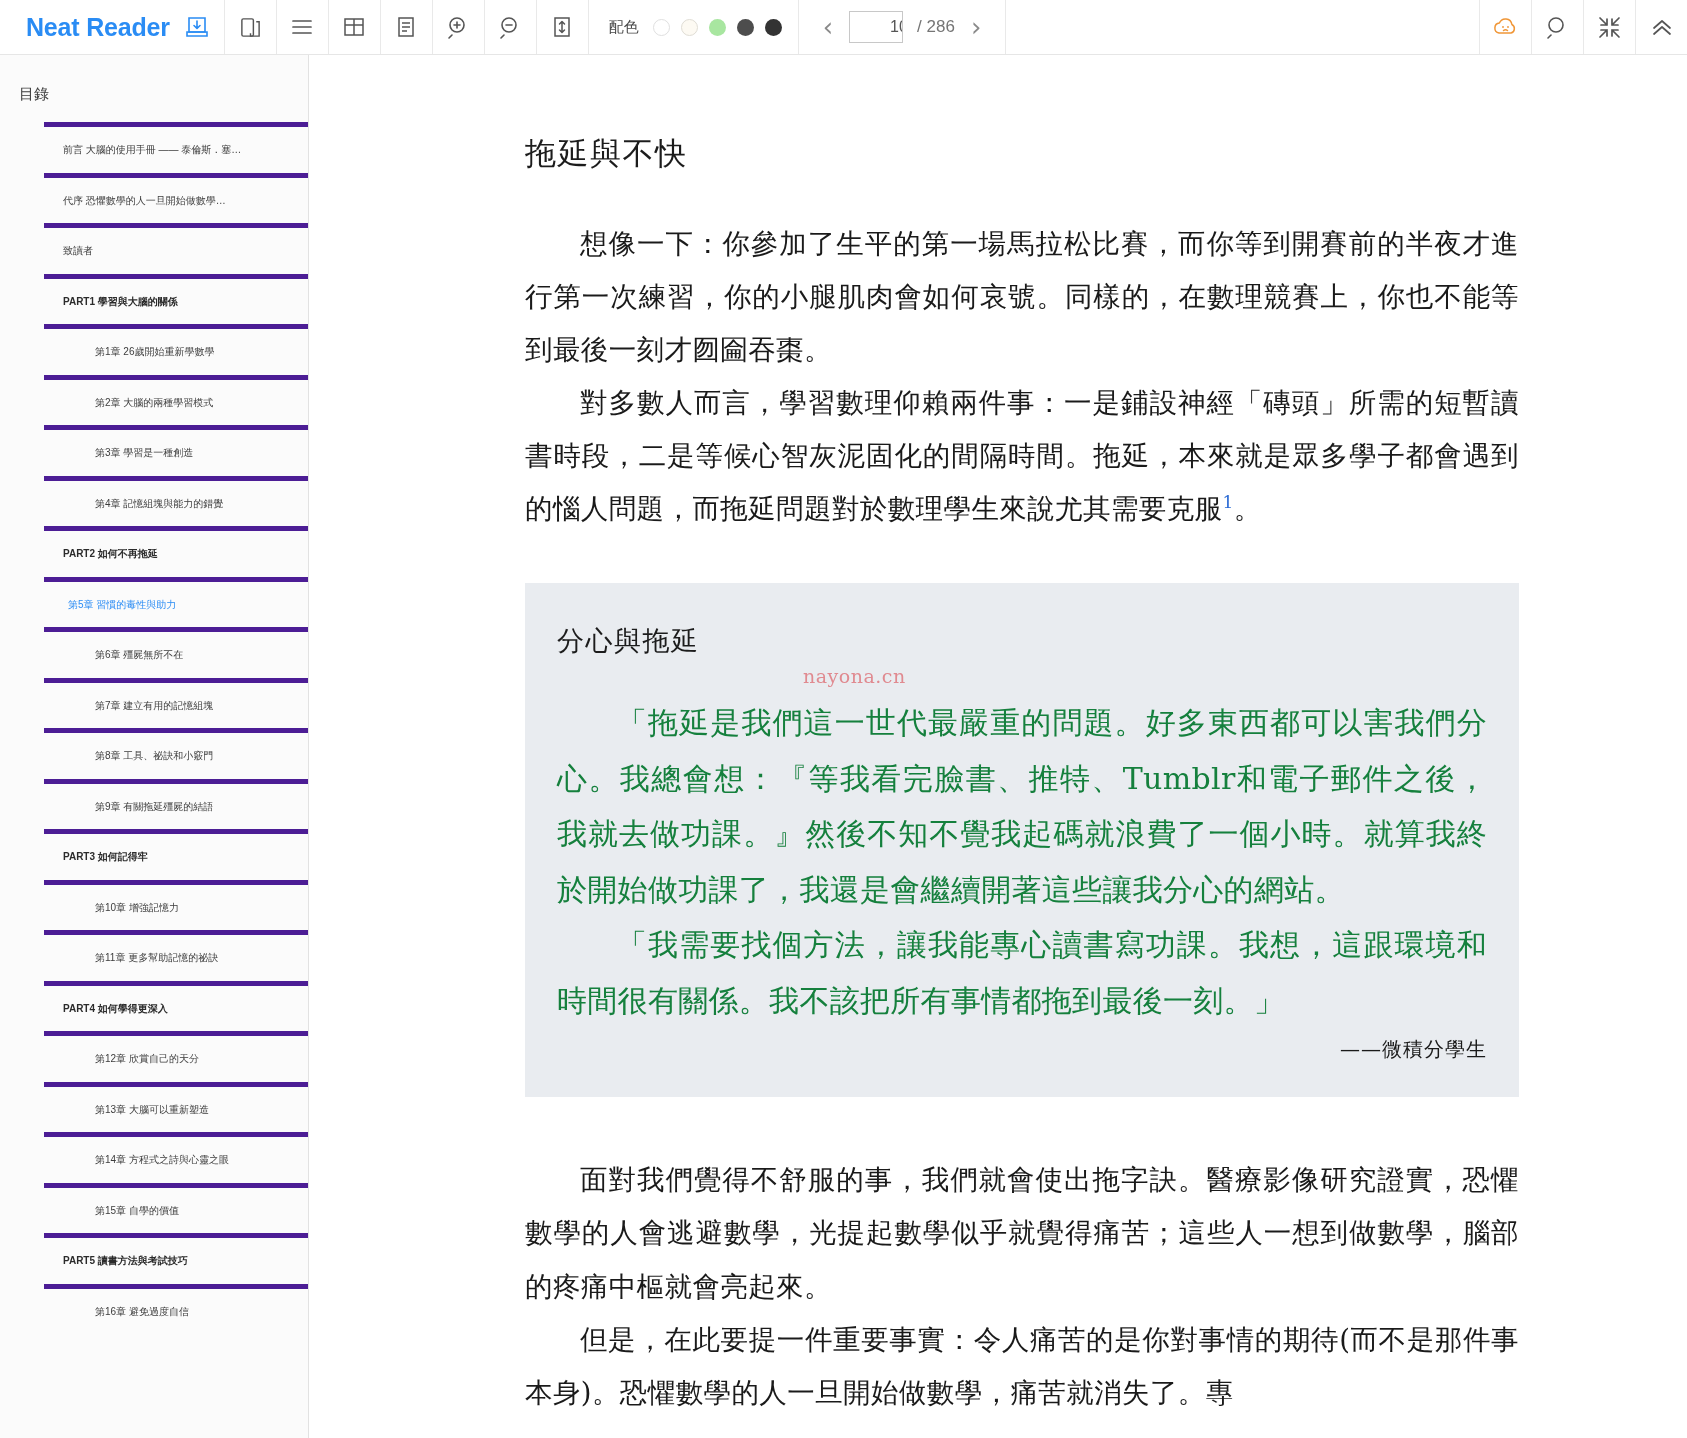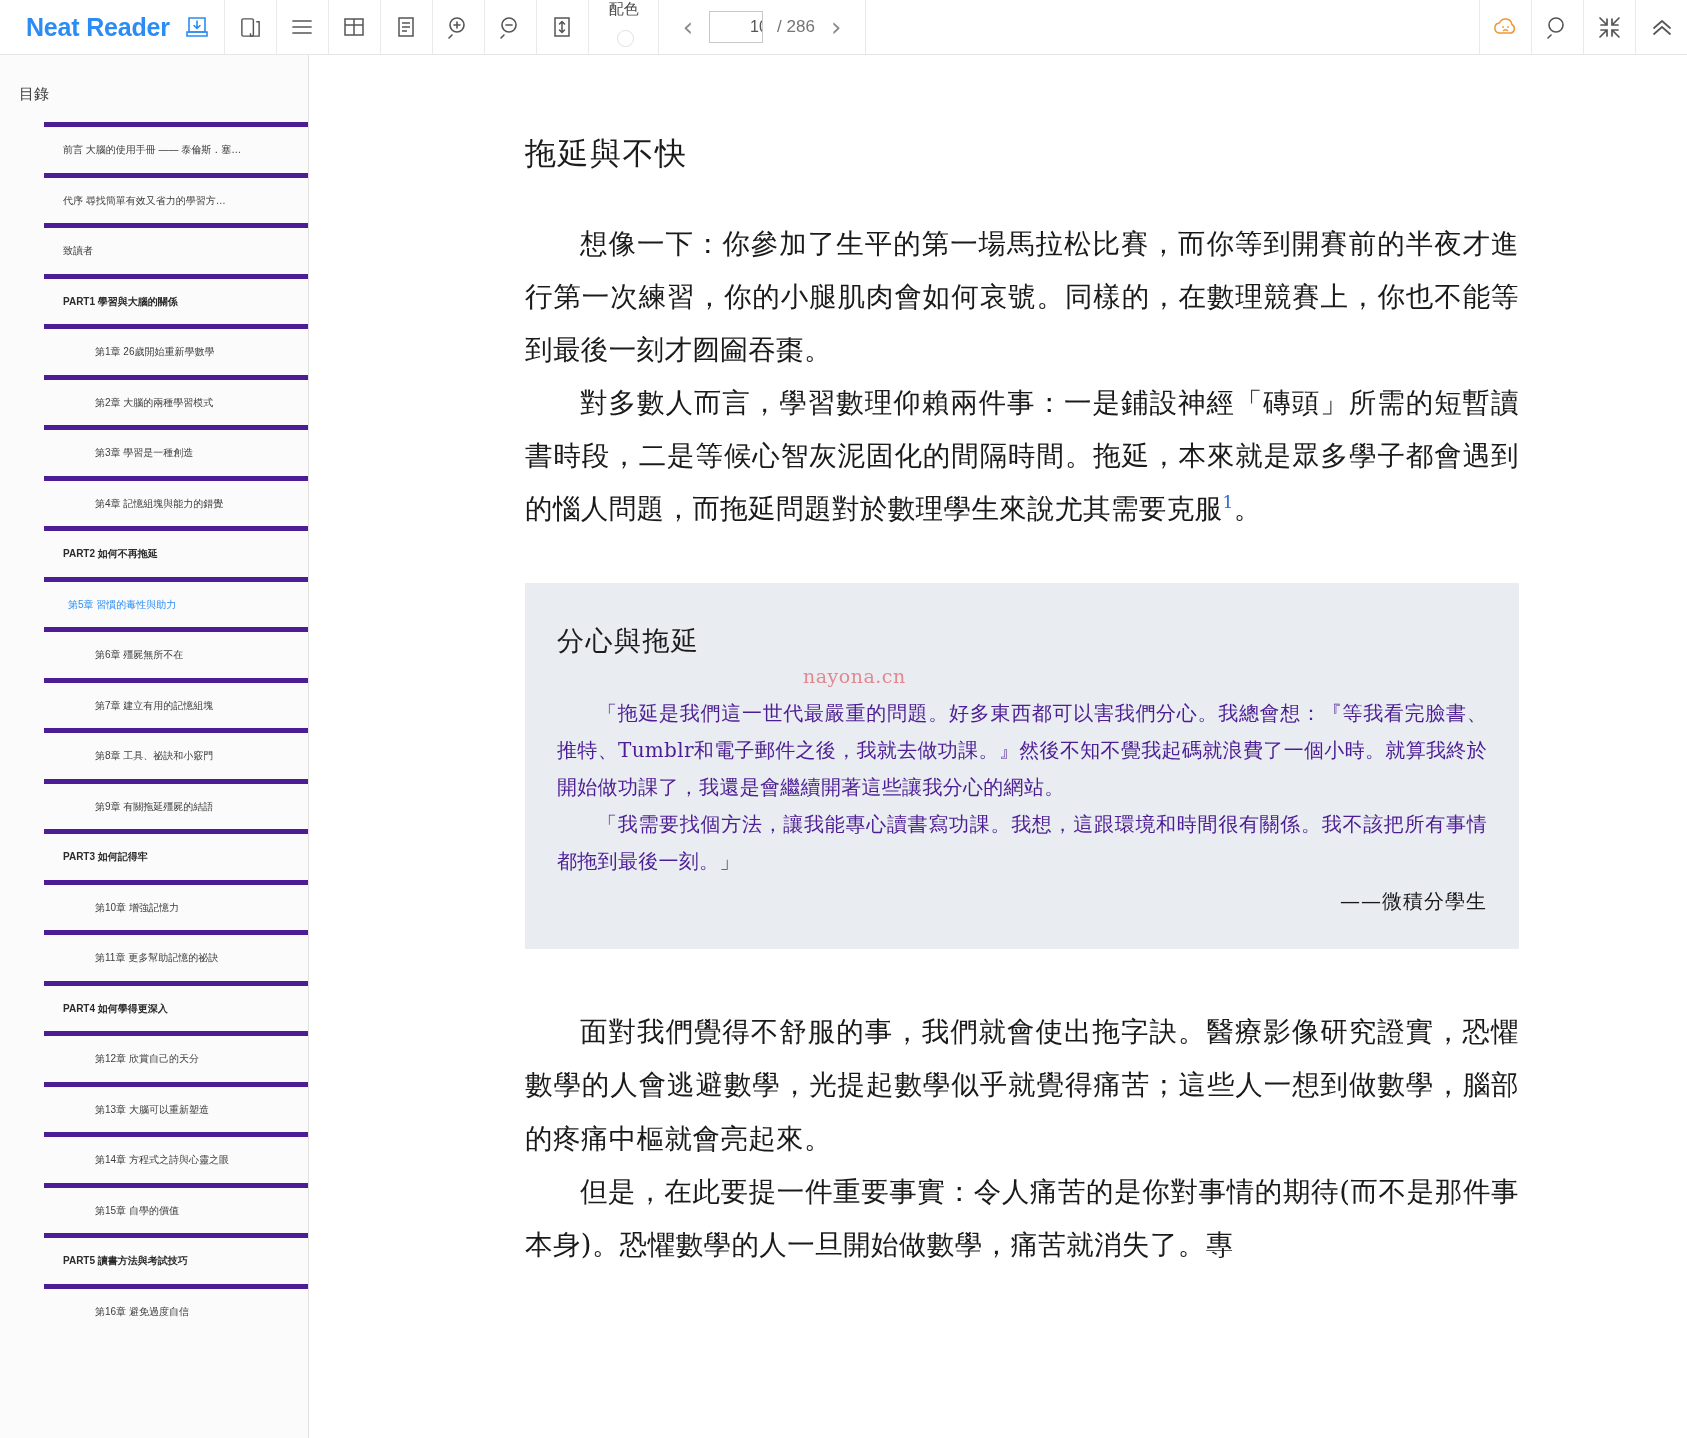--- a/index.html
+++ b/index.html
@@ -51,21 +51,20 @@
     align-items: center;
     justify-content: center;
     cursor: pointer;
     flex: none;
   }
   .tb-btn svg { display: block; }
 
   .palette-group {
     padding: 0 16px 0 20px;
     gap: 11px;
-    flex-direction: column;
   }
   .palette-label {
     font-size: 15px;
     color: #4a4a4a;
     margin-right: 3px;
     white-space: nowrap;
   }
   .swatch {
     width: 17px;
     height: 17px;
@@ -203,23 +202,23 @@
   }
   .watermark {
     font-family: "DejaVu Serif", serif;
     font-size: 19px;
     color: #e08a90;
     margin: 0 0 8px 246px;
     letter-spacing: 0.5px;
   }
   .quote-para {
     font-family: "DejaVu Serif", serif;
-    font-size: 20px;
+    font-size: 30px;
     line-height: 1.85;
-    color: #4c1d95;
+    color: #15803d;
     text-indent: 2em;
     text-align: justify;
     letter-spacing: 0.3px;
   }
   .quote-attr {
     font-family: "DejaVu Serif", serif;
     font-size: 20px;
     color: #1a1a1a;
     text-align: right;
     margin-top: 8px;
@@ -365,21 +364,21 @@
   </div>
 
 </div>
 
 <div class="workspace">
 
   <div class="sidebar">
     <div class="toc-heading">目錄</div>
     <div id="toc-list">
         <div class="toc-item front"><span>前言  大腦的使用手冊 —— 泰倫斯．塞…</span></div>
-        <div class="toc-item front"><span>代序  尋找簡單有效又省力的學習方…</span></div>
+        <div class="toc-item front"><span>代序  恐懼數學的人一旦開始做數學…</span></div>
         <div class="toc-item front"><span>致讀者</span></div>
         <div class="toc-item part"><span>PART1  學習與大腦的關係</span></div>
         <div class="toc-item chapter"><span>第1章  26歲開始重新學數學</span></div>
         <div class="toc-item chapter"><span>第2章  大腦的兩種學習模式</span></div>
         <div class="toc-item chapter"><span>第3章  學習是一種創造</span></div>
         <div class="toc-item chapter"><span>第4章  記憶組塊與能力的錯覺</span></div>
         <div class="toc-item part"><span>PART2  如何不再拖延</span></div>
         <div class="toc-item chapter active"><span>第5章  習慣的毒性與助力</span></div>
         <div class="toc-item chapter"><span>第6章  殭屍無所不在</span></div>
         <div class="toc-item chapter"><span>第7章  建立有用的記憶組塊</span></div>

